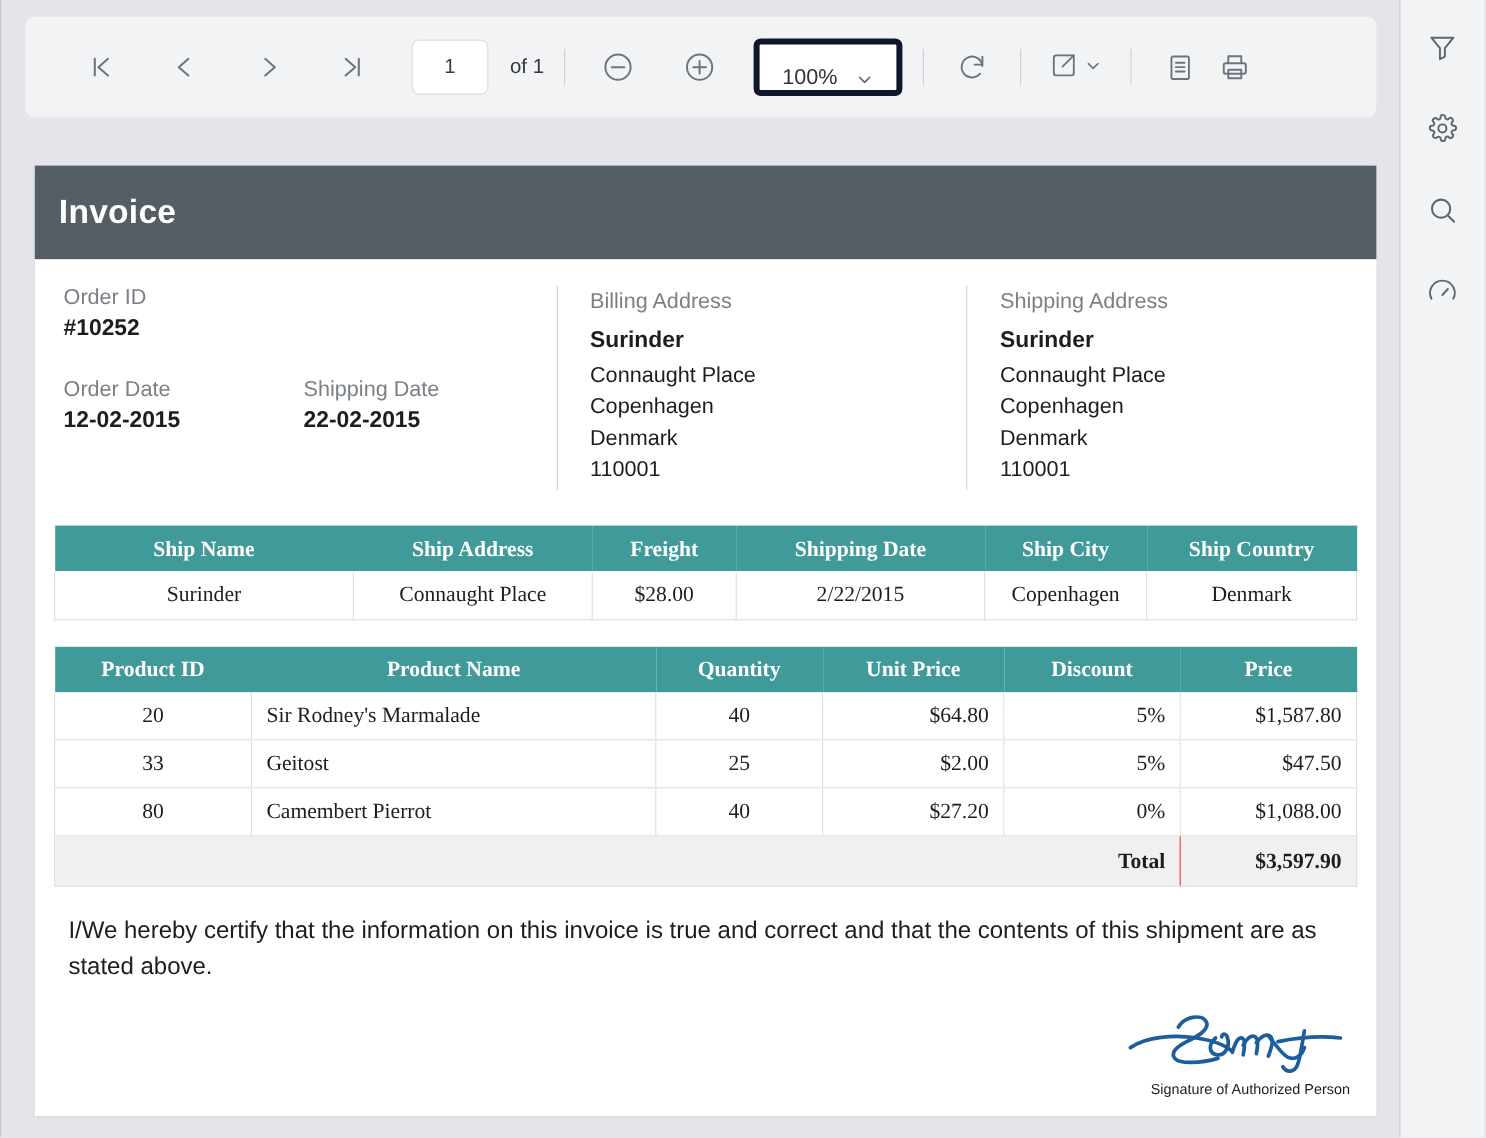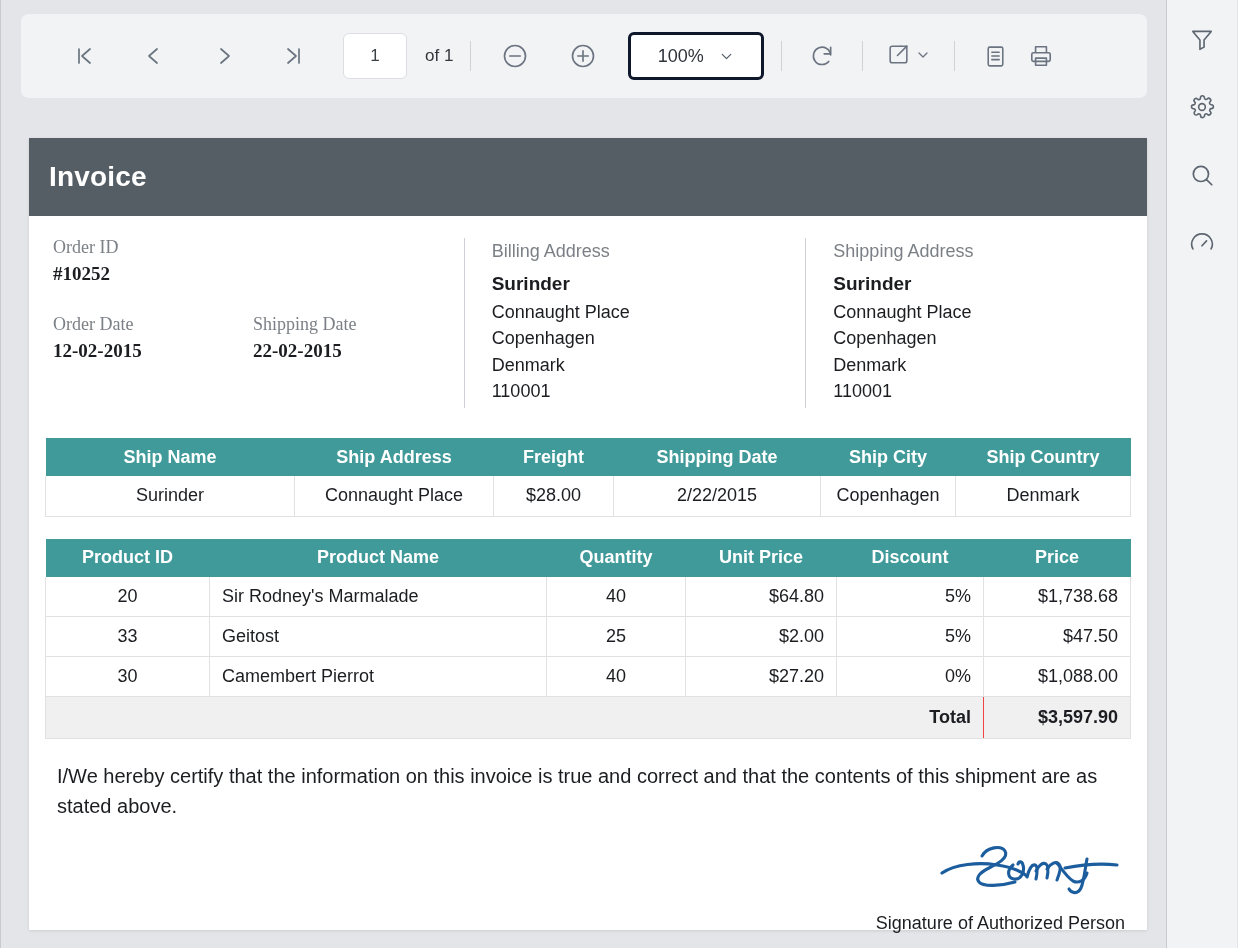--- a/index.html
+++ b/index.html
@@ -63,25 +63,25 @@
     color: #33373d;
   }
   .divider {
     width: 1px; height: 30px;
     background: #cfd2d6;
     margin: 0 17px;
   }
   .zoom-group { display: flex; align-items: center; gap: 22px; margin-left: 4px; }
   .zoom-select {
     margin-left: 22px;
-    width: 136px; height: 48px;
+    width: 124px; height: 48px;
     background: #ffffff;
-    border: 3px solid #0f172a;
+    border: 5px solid #0f172a;
     border-radius: 6px;
-    display: flex; align-items: center; justify-content: center;
+    display: flex; align-items: flex-end; justify-content: center;
     gap: 14px;
     font-size: 18px; color: #2f333a;
     cursor: pointer;
   }
   .zoom-select .chev { color: #5a6370; display:flex; }
   .export-btn {
     display: flex; align-items: center; gap: 4px;
     height: 46px; padding: 0 6px;
     border: none; background: transparent; cursor: pointer;
     color: #6b7480; border-radius: 4px;
@@ -107,21 +107,21 @@
     color: #ffffff;
     font-size: 28px;
     font-weight: bold;
     letter-spacing: 0.2px;
   }
   .meta {
     display: flex;
     padding: 18px 0 0 0;
     height: 192px;
   }
-  .meta-left { width: 443px; padding-left: 24px; font-family: Liberation Serif, serif; }
+  .meta-left { width: 443px; padding-left: 24px; }
   .meta-col {
     width: 348px;
     padding-left: 27px;
     border-left: 1px solid #cfd2d6;
     margin-top: 4px;
   }
   .lbl {
     font-size: 18px;
     color: #7b8086;
     line-height: 1.45;
@@ -142,20 +142,21 @@
   .meta-left .pairs > div:first-child { width: 200px; }
 
   
   table {
     border-collapse: collapse;
     table-layout: fixed;
   }
   .tbl {
     margin-left: 16px;
     width: 1085px;
+    font-family: Liberation Serif, serif;
   }
   .tbl th {
     background: #409a99;
     color: #ffffff;
     font-size: 18px;
     font-weight: bold;
     height: 38px;
     padding: 0 10px;
     border: none;
     text-align: center;
@@ -194,23 +195,23 @@
   }
   .sig-wrap {
     margin-top: 16px;
     display: flex;
     flex-direction: column;
     align-items: flex-end;
     padding-right: 12px;
   }
   .sig-img { width: 200px; height: 62px; }
   .sig-caption {
-    font-size: 18px;
+    font-size: 12px;
     color: #1b1d20;
-    margin-top: 14px;
+    margin-top: 2px;
     padding-right: 10px;
   }
 
   
   .rail {
     width: 71px;
     height: 948px;
     background: #f2f3f5;
     border-left: 1px solid #c8cacd;
     display: flex;
@@ -447,32 +448,32 @@
             <th>Price</th>
           </tr>
         </thead>
         <tbody>
           <tr>
             <td class="num">20</td>
             <td class="name">Sir Rodney's Marmalade</td>
             <td class="num">40</td>
             <td class="money">$64.80</td>
             <td class="money">5%</td>
-            <td class="money">$1,738.68</td>
+            <td class="money">$1,587.80</td>
           </tr>
           <tr>
             <td class="num">33</td>
             <td class="name">Geitost</td>
             <td class="num">25</td>
             <td class="money">$2.00</td>
             <td class="money">5%</td>
             <td class="money">$47.50</td>
           </tr>
           <tr>
-            <td class="num">30</td>
+            <td class="num">80</td>
             <td class="name">Camembert Pierrot</td>
             <td class="num">40</td>
             <td class="money">$27.20</td>
             <td class="money">0%</td>
             <td class="money">$1,088.00</td>
           </tr>
           <tr class="total">
             <td class="blank" colspan="4"></td>
             <td class="lbl-cell">Total</td>
             <td>$3,597.90</td>

